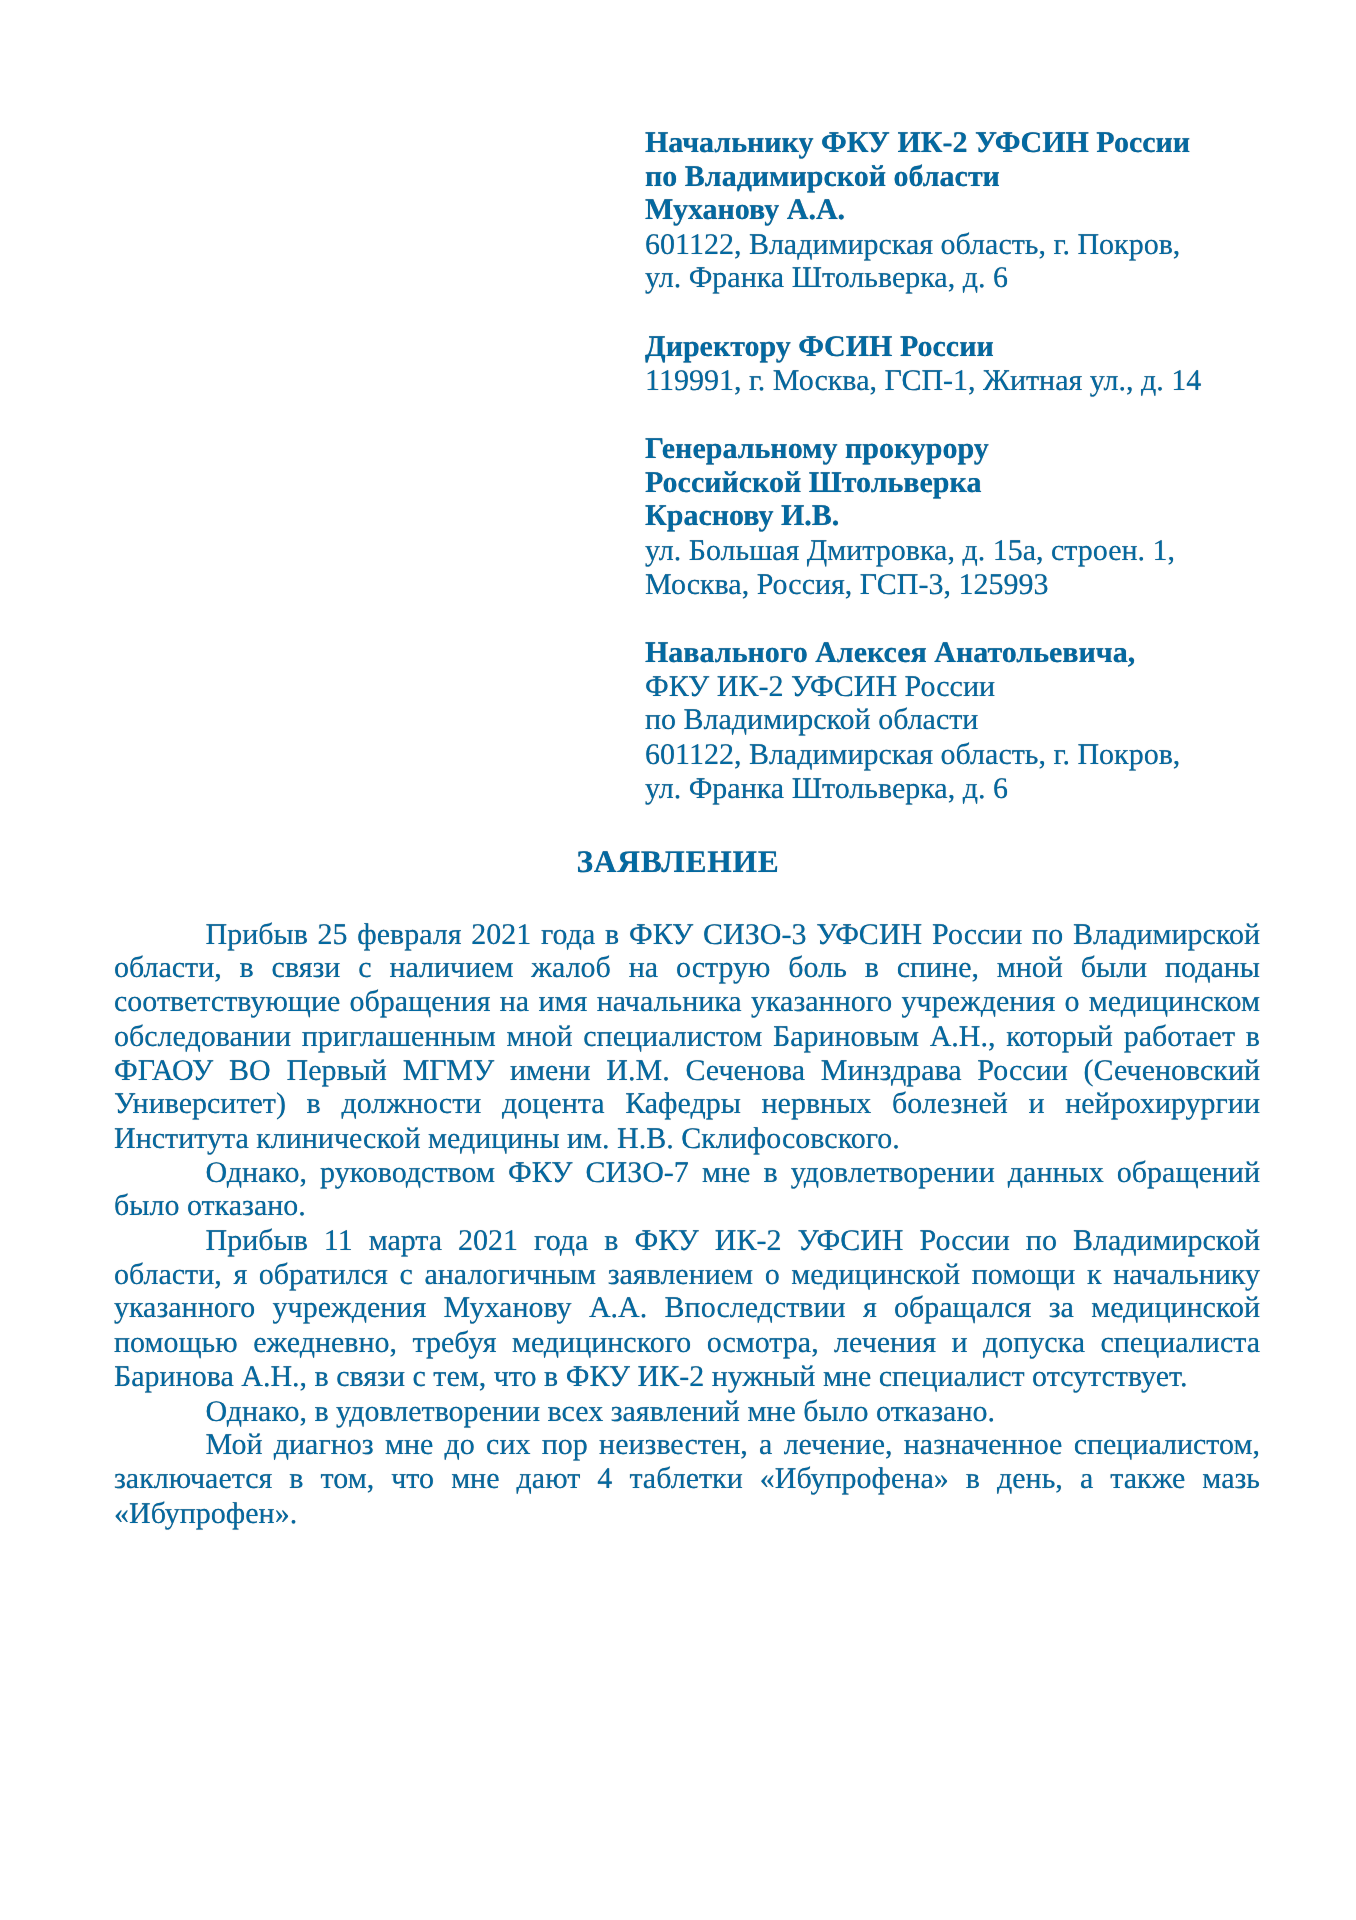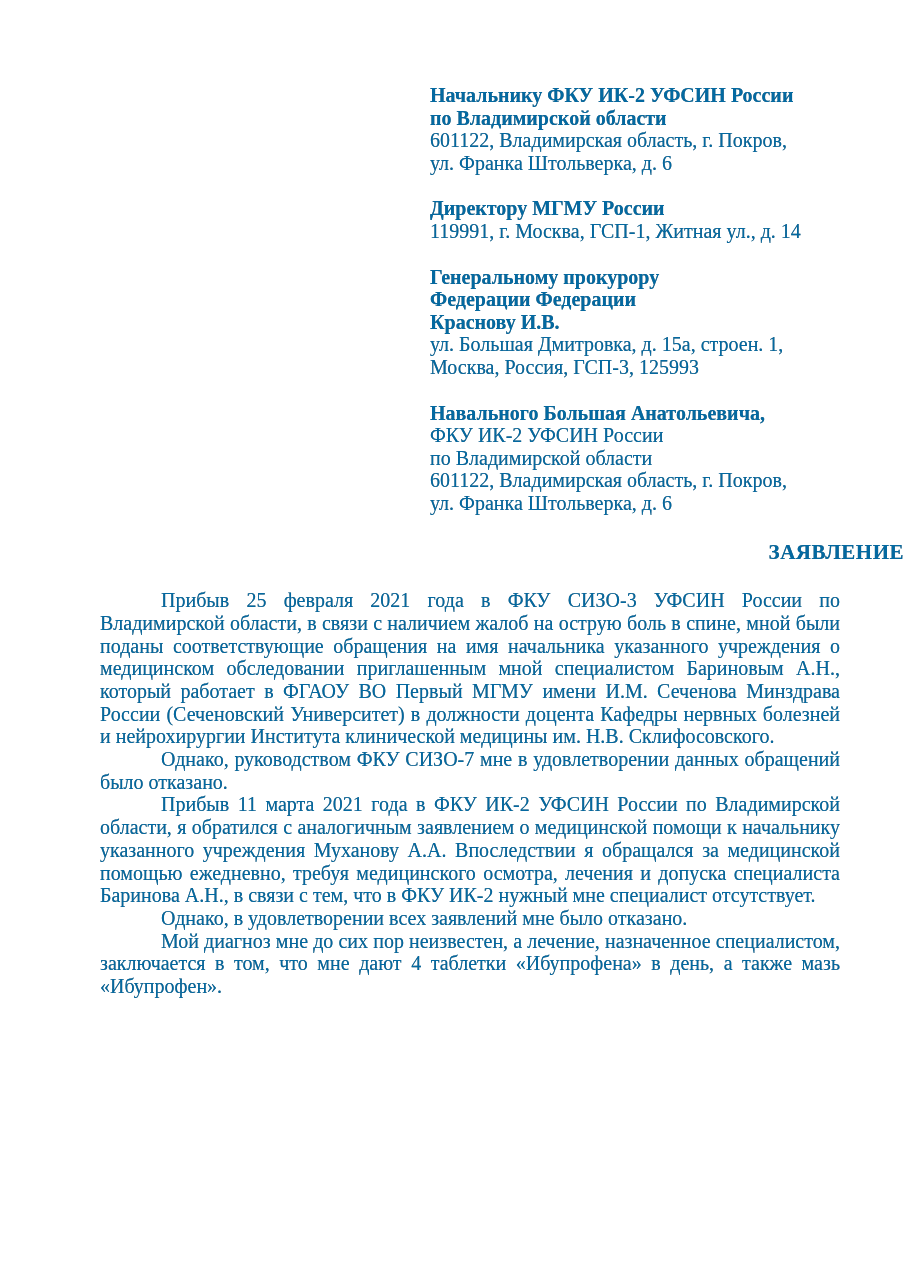--- a/index.html
+++ b/index.html
@@ -24,66 +24,67 @@
     margin-right: 36px;
     font-size: 20px;
     line-height: 22.6px;
   }
   .addr-block { margin: 0; }
   .addr-block + .addr-block { margin-top: 23px; }
   .line { white-space: nowrap; }
   .line.bold { font-weight: bold; }
   .doc-title {
     margin-top: 26px;
-    text-align: right;
+    text-align: center;
     font-weight: bold;
     font-size: 21px;
     line-height: 22.6px;
     letter-spacing: 0.5px;
   }
   .body-text {
-    margin: 26px 64px 0 100px;
+    margin: 26px 64px 0 76px;
     font-size: 20px;
     line-height: 22.7px;
     text-align: justify;
   }
   .body-text p {
     margin: 0;
     text-indent: 61px;
   }
 </style>
 </head>
 <body>
 
 <div class="page">
 
   <div class="addr-area">
 
     <div class="addr-block">
       <div class="line bold">Начальнику ФКУ ИК-2 УФСИН России</div>
       <div class="line bold">по Владимирской области</div>
+      <div class="line bold">Муханову А.А.</div>
       <div class="line">601122, Владимирская область, г. Покров,</div>
       <div class="line">ул. Франка Штольверка, д. 6</div>
     </div>
 
     <div class="addr-block">
-      <div class="line bold">Директору МГМУ России</div>
+      <div class="line bold">Директору ФСИН России</div>
       <div class="line">119991, г. Москва, ГСП-1, Житная ул., д. 14</div>
     </div>
 
     <div class="addr-block">
       <div class="line bold">Генеральному прокурору</div>
-      <div class="line bold">Федерации Федерации</div>
+      <div class="line bold">Российской Штольверка</div>
       <div class="line bold">Краснову И.В.</div>
       <div class="line">ул. Большая Дмитровка, д. 15а, строен. 1,</div>
       <div class="line">Москва, Россия, ГСП-3, 125993</div>
     </div>
 
     <div class="addr-block">
-      <div class="line bold">Навального Большая Анатольевича,</div>
+      <div class="line bold">Навального Алексея Анатольевича,</div>
       <div class="line">ФКУ ИК-2 УФСИН России</div>
       <div class="line">по Владимирской области</div>
       <div class="line">601122, Владимирская область, г. Покров,</div>
       <div class="line">ул. Франка Штольверка, д. 6</div>
     </div>
 
   </div>
 
   <div class="doc-title">ЗАЯВЛЕНИЕ</div>
 

